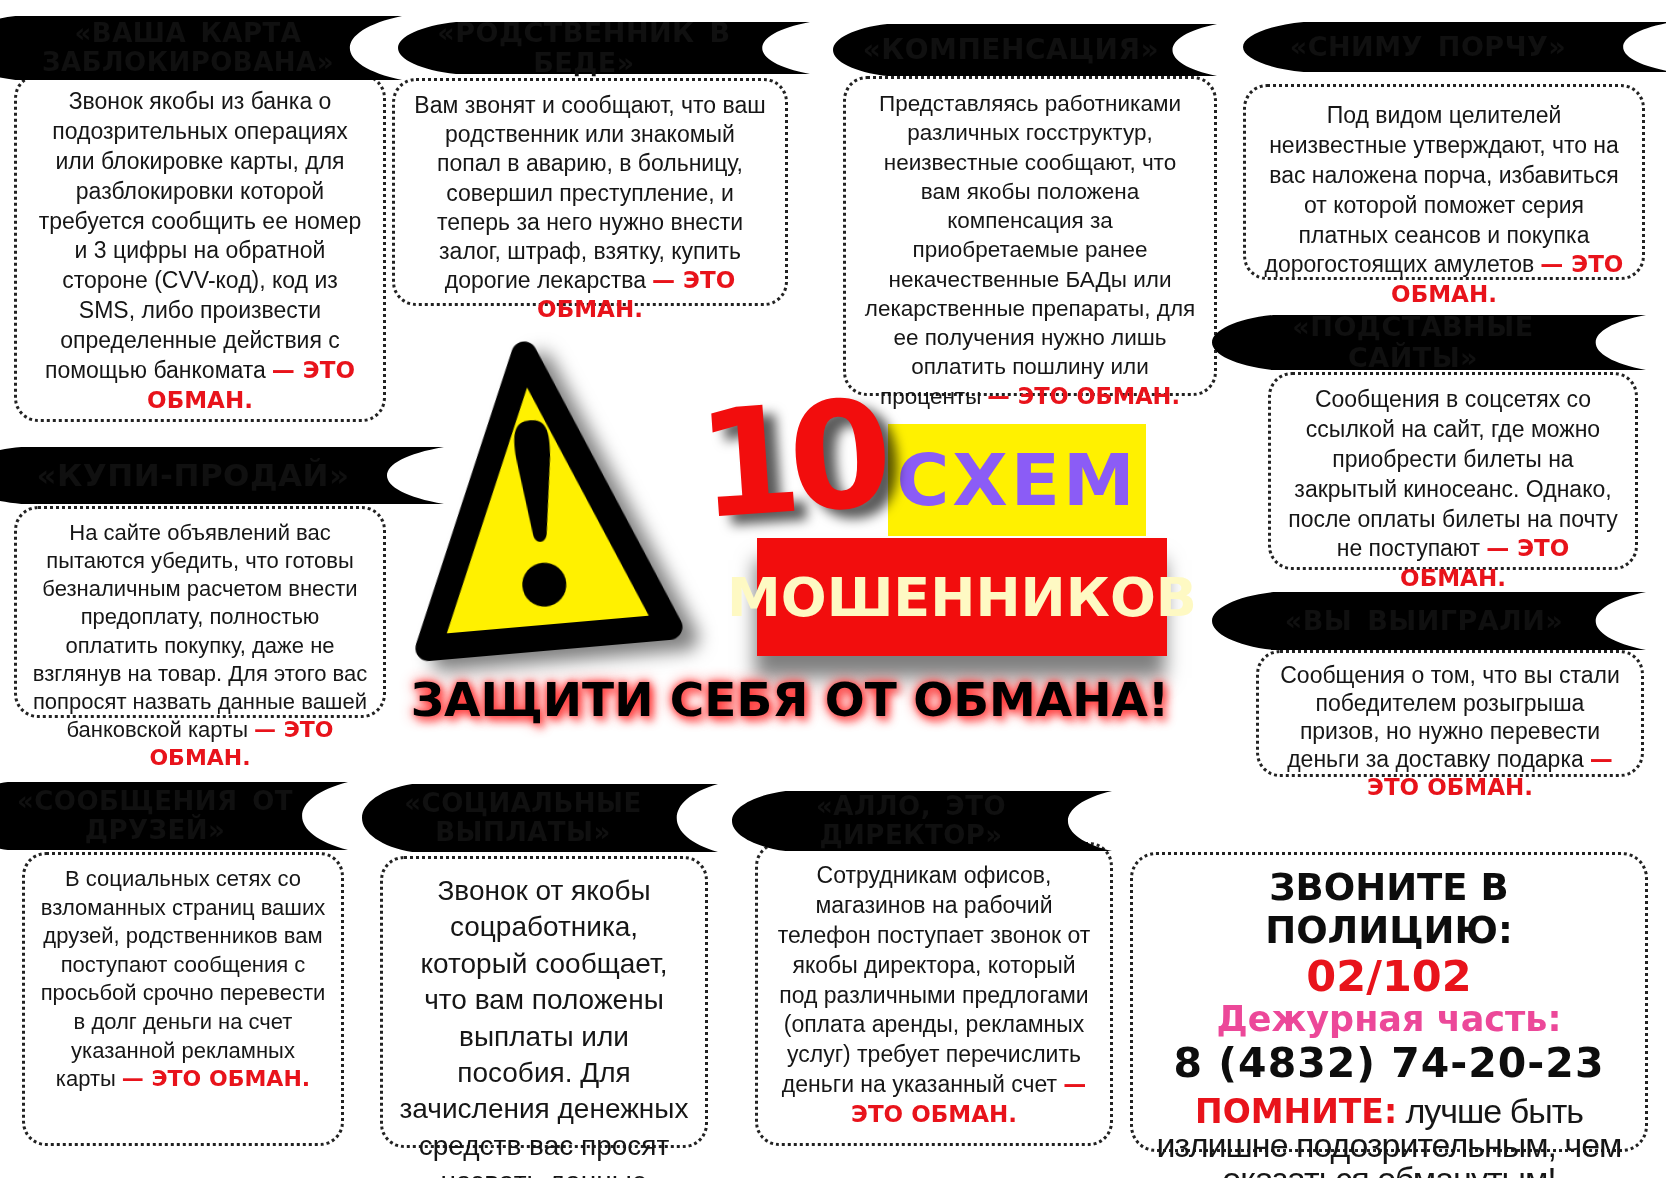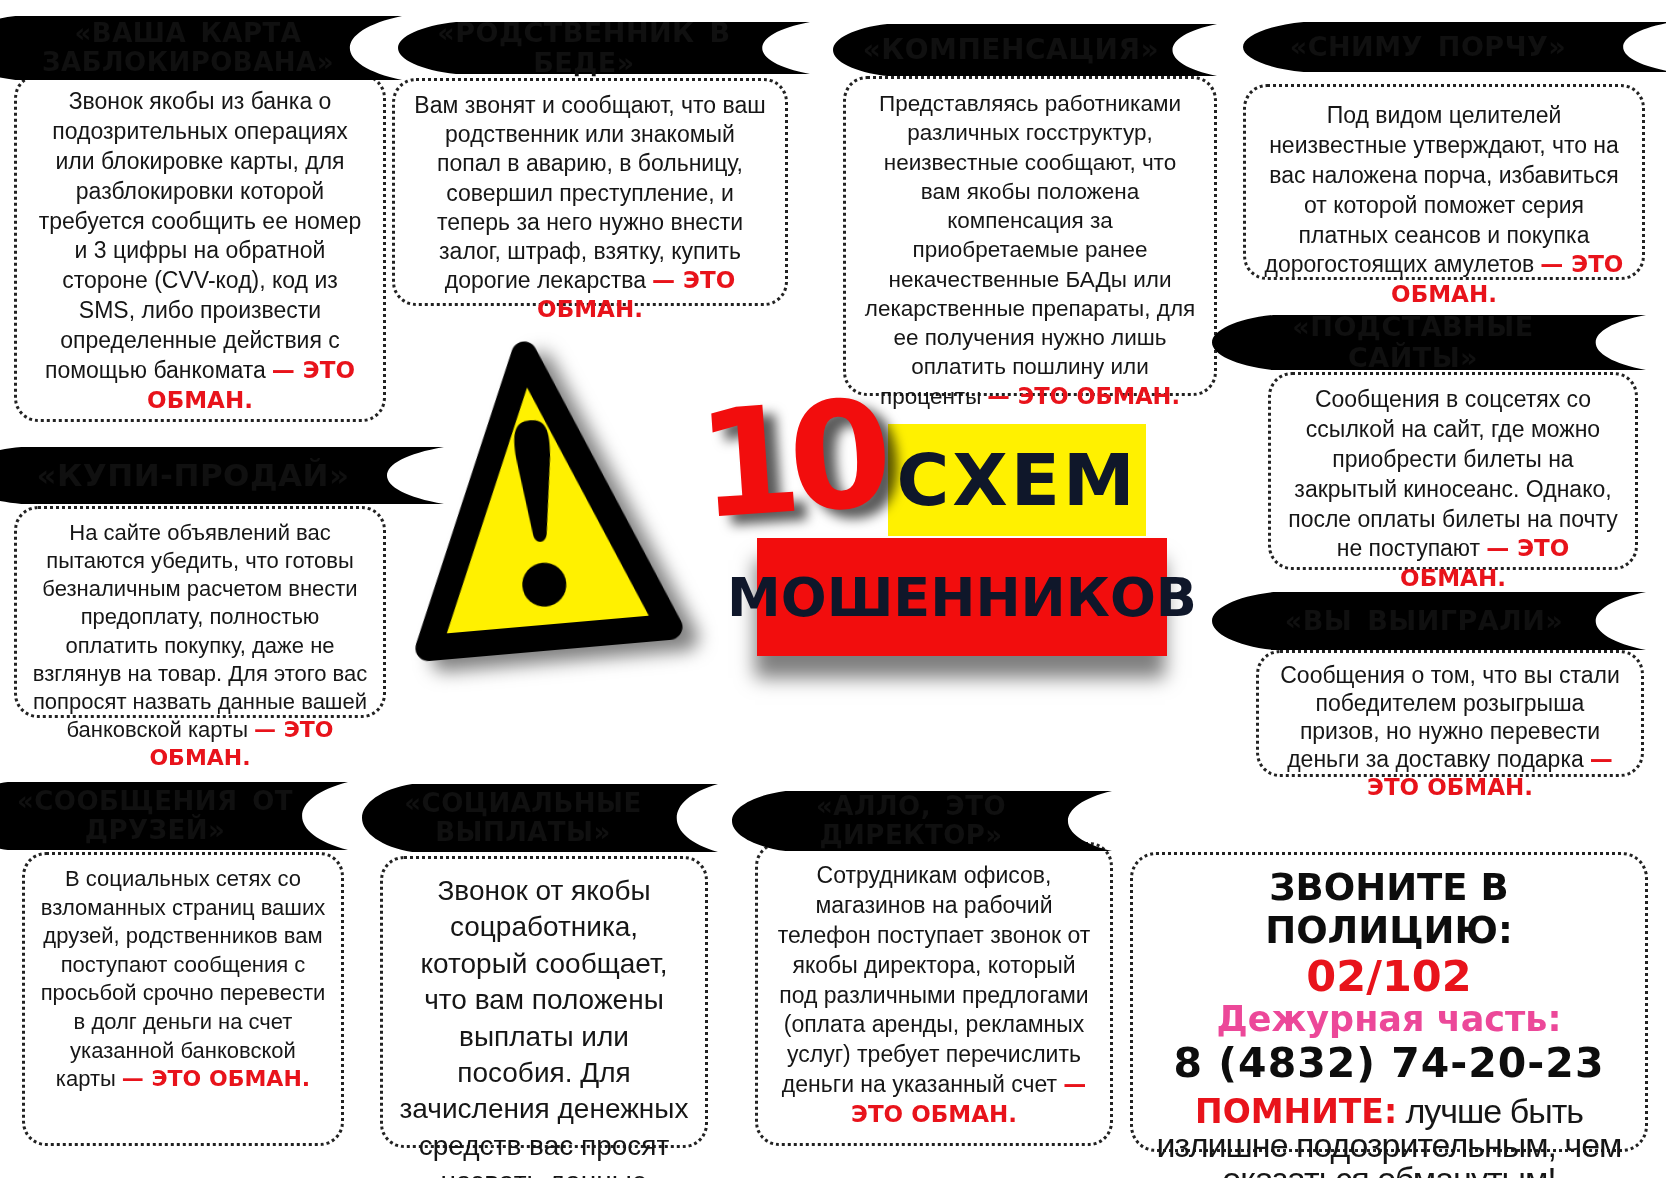--- a/index.html
+++ b/index.html
@@ -57,27 +57,27 @@
   }
   .title-number{
     position:absolute;left:698px;top:386px;z-index:7;
     font-family:"DejaVu Sans",sans-serif;font-weight:bold;font-size:148px;line-height:1;
     color:var(--bright_red);letter-spacing:-12px;transform:rotate(-4deg);
     text-shadow:12px 10px 12px rgba(0,0,0,.65);
   }
   .yellow-block{
     position:absolute;left:888px;top:424px;width:258px;height:112px;z-index:5;
     background:var(--yellow);display:flex;align-items:center;justify-content:center;
-    font-family:"DejaVu Sans",sans-serif;font-weight:bold;font-size:72px;letter-spacing:3px;color:#0f172a;
+    font-family:"DejaVu Sans",sans-serif;font-weight:bold;font-size:72px;letter-spacing:3px;color:#8b5cf6;
   }
   .red-block{
     position:absolute;left:757px;top:538px;width:410px;height:118px;z-index:5;
     background:var(--bright_red);display:flex;align-items:center;justify-content:center;
     box-shadow:-2px 22px 18px rgba(0,0,0,.5);
-    font-family:"DejaVu Sans",sans-serif;font-weight:bold;font-size:54px;color:#0f172a;
+    font-family:"DejaVu Sans",sans-serif;font-weight:bold;font-size:54px;color:#fef9c3;
   }
   .slogan{
     position:absolute;left:410px;top:672px;width:760px;z-index:5;text-align:center;
     font-family:"DejaVu Sans",sans-serif;font-weight:bold;font-size:47px;color:#000;
     text-shadow:0 0 14px rgba(255,45,45,.95),0 0 6px rgba(255,70,70,.85),4px 5px 8px rgba(255,0,0,.55);
   }
   
   .police-box{
     position:absolute;left:1130px;top:852px;width:518px;height:300px;z-index:3;
     background:#fff;border:3px dotted #222;border-radius:26px;box-sizing:border-box;
@@ -107,21 +107,21 @@
 
 <div class="poster">
 
   <div class="tbox x0"><span>Звонок якобы из банка о подозрительных операциях или блокировке карты, для разблокировки которой требуется сообщить ее номер и 3 цифры на обратной стороне (CVV-код), код из SMS, либо произвести определенные действия с помощью банкомата</span><span class="warn">— ЭТО ОБМАН.</span></div>
   <div class="tbox x1"><span>Вам звонят и сообщают, что ваш родственник или знакомый попал в аварию, в больницу, совершил преступление, и теперь за него нужно внести залог, штраф, взятку, купить дорогие лекарства</span><span class="warn">— ЭТО ОБМАН.</span></div>
   <div class="tbox x2"><span>Представляясь работниками различных госструктур, неизвестные сообщают, что вам якобы положена компенсация за приобретаемые ранее некачественные БАДы или лекарственные препараты, для ее получения нужно лишь оплатить пошлину или проценты</span><span class="warn">— ЭТО ОБМАН.</span></div>
   <div class="tbox x3"><span>Под видом целителей неизвестные утверждают, что на вас наложена порча, избавиться от которой поможет серия платных сеансов и покупка дорогостоящих амулетов</span><span class="warn">— ЭТО ОБМАН.</span></div>
   <div class="tbox x4"><span>Сообщения в соцсетях со ссылкой на сайт, где можно приобрести билеты на закрытый киносеанс. Однако, после оплаты билеты на почту не поступают</span><span class="warn">— ЭТО ОБМАН.</span></div>
   <div class="tbox x5"><span>Сообщения о том, что вы стали победителем розыгрыша призов, но нужно перевести деньги за доставку подарка</span><span class="warn">— ЭТО ОБМАН.</span></div>
   <div class="tbox x6"><span>На сайте объявлений вас пытаются убедить, что готовы безналичным расчетом внести предоплату, полностью оплатить покупку, даже не взглянув на товар. Для этого вас попросят назвать данные вашей банковской карты</span><span class="warn">— ЭТО ОБМАН.</span></div>
-  <div class="tbox x7"><span>В социальных сетях со взломанных страниц ваших друзей, родственников вам поступают сообщения с просьбой срочно перевести в долг деньги на счет указанной банковской карты</span><span class="warn">— ЭТО ОБМАН.</span></div>
+  <div class="tbox x7"><span>В социальных сетях со взломанных страниц ваших друзей, родственников вам поступают сообщения с просьбой срочно перевести в долг деньги на счет указанной рекламных карты</span><span class="warn">— ЭТО ОБМАН.</span></div>
   <div class="tbox x8"><span>Звонок от якобы соцработника, который сообщает, что вам положены выплаты или пособия. Для зачисления денежных средств вас просят назвать данные банковской карты</span><span class="warn">— ЭТО ОБМАН.</span></div>
   <div class="tbox x9"><span>Сотрудникам офисов, магазинов на рабочий телефон поступает звонок от якобы директора, который под различными предлогами (оплата аренды, рекламных услуг) требует перечислить деньги на указанный счет</span><span class="warn">— ЭТО ОБМАН.</span></div>
 
   <div class="banner b0">
     <svg class="ribbon" viewBox="0 0 440 70" preserveAspectRatio="none">
         <use href="#ribbonPath"></use>
       </svg>
     <div class="banner-label">«ВАША КАРТА ЗАБЛОКИРОВАНА»</div>
   </div>
   <div class="banner b1">
@@ -186,20 +186,21 @@
       <circle cx="135" cy="249" r="22" fill="#000"></circle>
     </svg>
   </div>
   <div class="title-number">10</div>
   <div class="yellow-block">
     <span>СХЕМ</span>
   </div>
   <div class="red-block">
     <span>МОШЕННИКОВ</span>
   </div>
+  <div class="slogan">ЗАЩИТИ СЕБЯ ОТ ОБМАНА!</div>
 
   <div class="police-box">
     <div class="p-call">ЗВОНИТЕ В ПОЛИЦИЮ:</div>
     <div class="p-num">02/102</div>
     <div class="p-duty">Дежурная часть:</div>
     <div class="p-phone">8 (4832) 74-20-23</div>
     <div class="p-remember">
       <span class="p-rem-label">ПОМНИТЕ:</span>
       <span>лучше быть излишне подозрительным, чем оказаться обманутым!</span>
     </div>

